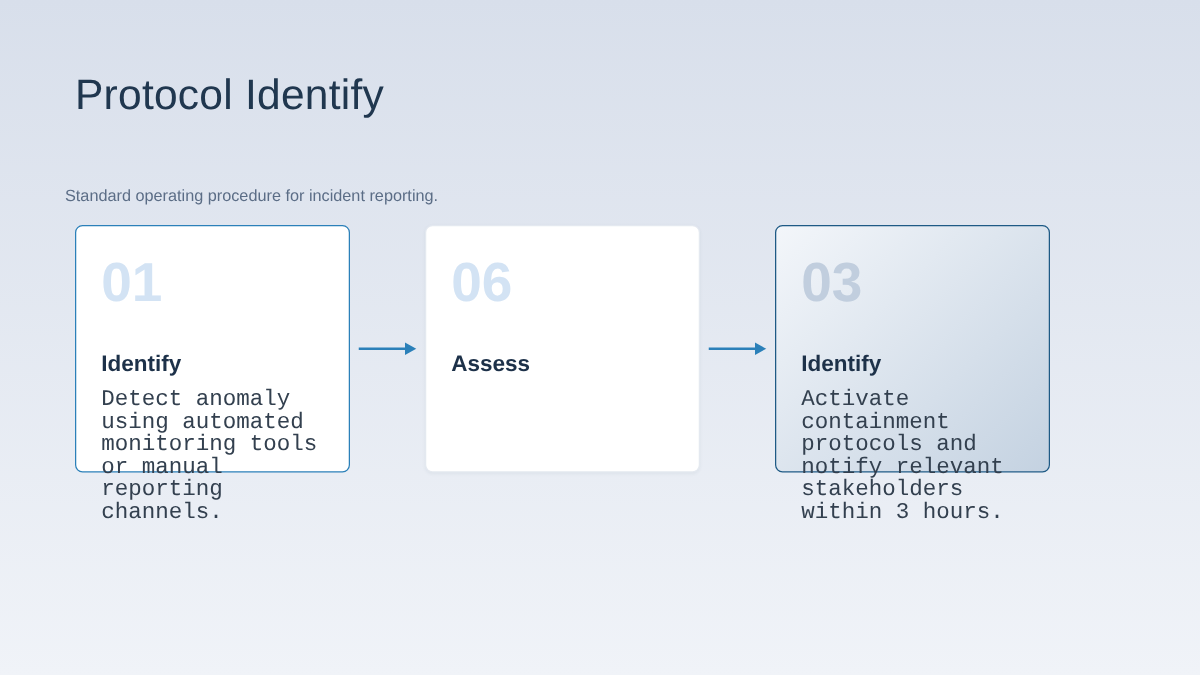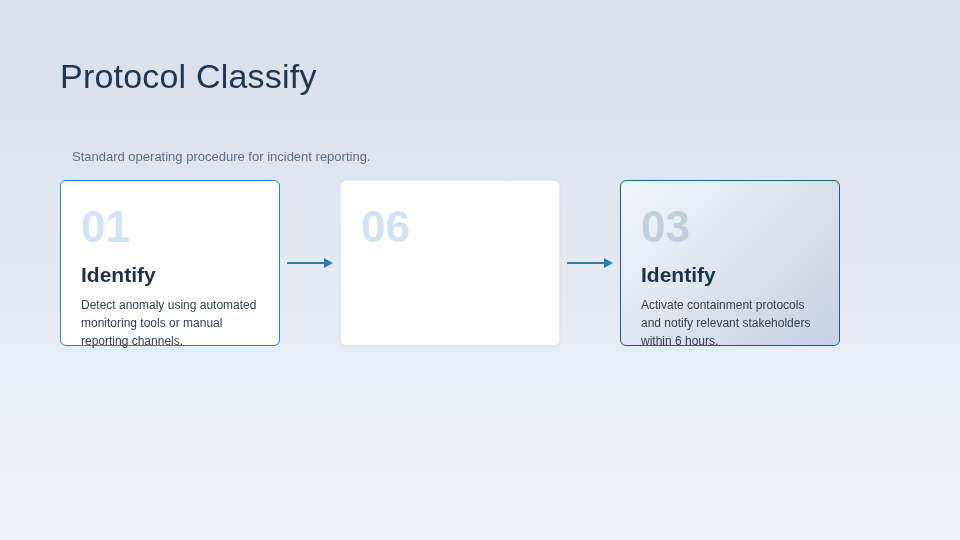--- a/index.html
+++ b/index.html
@@ -34,37 +34,37 @@
     left: 60px;
     top: 57px;
     font-size: 34px;
     font-weight: 400;
     letter-spacing: 0.2px;
     color: var(--heading);
   }
 
   .page-subtitle {
     position: absolute;
-    left: 72px;
+    left: 52px;
     top: 149px;
     font-size: 13px;
     color: var(--subtitle);
   }
 
   .steps {
     position: absolute;
     left: 60px;
     top: 180px;
     display: flex;
     align-items: stretch;
   }
 
   .card {
     width: 220px;
-    height: 166px;
+    height: 198px;
     border-radius: 6px;
     padding: 22px 20px;
     background: #ffffff;
   }
   .card--outline {
     border: 1.5px solid var(--accent);
   }
   .card--plain {
     border: 1px solid var(--card_border_light);
     box-shadow: 0 1px 3px rgba(40, 60, 90, 0.06);
@@ -79,31 +79,32 @@
     font-weight: 700;
     line-height: 1;
     color: var(--number_light);
     margin-top: 2px;
   }
   .card--highlight .step-number {
     color: var(--number_muted);
   }
 
   .step-title {
-    margin-top: 14px;
-    font-size: 21px;
+    margin-top: 32px;
+    font-size: 18px;
     font-weight: 700;
     color: var(--card_title);
   }
 
   .step-description {
     margin-top: 9px;
-    font-size: 12px;
+    font-size: 18px;
     line-height: 18px;
     color: var(--card_body);
+    font-family: Liberation Mono, monospace;
   }
 
   .arrow {
     width: 60px;
     display: flex;
     align-items: center;
     justify-content: center;
   }
   .arrow-line {
     display: block;
@@ -118,46 +119,47 @@
     border-left: 9px solid var(--accent);
     border-top: 5.5px solid transparent;
     border-bottom: 5.5px solid transparent;
   }
 </style>
 </head>
 <body>
 
 <div class="slide">
 
-  <h1 class="page-title">Protocol Classify</h1>
+  <h1 class="page-title">Protocol Identify</h1>
 
   <p class="page-subtitle">Standard operating procedure for incident reporting.</p>
 
   <div class="steps">
 
     <div class="card card--outline">
       <div class="step-number">01</div>
       <div class="step-title">Identify</div>
       <p class="step-description">Detect anomaly using automated monitoring tools or manual reporting channels.</p>
     </div>
 
     <div class="arrow">
       <span class="arrow-line"></span>
       <span class="arrow-head"></span>
     </div>
 
     <div class="card card--plain">
       <div class="step-number">06</div>
+      <div class="step-title">Assess</div>
     </div>
 
     <div class="arrow">
       <span class="arrow-line"></span>
       <span class="arrow-head"></span>
     </div>
 
     <div class="card card--highlight">
       <div class="step-number">03</div>
       <div class="step-title">Identify</div>
-      <p class="step-description">Activate containment protocols and notify relevant stakeholders within 6 hours.</p>
+      <p class="step-description">Activate containment protocols and notify relevant stakeholders within 3 hours.</p>
     </div>
 
   </div>
 </div>
 
 </body></html>

